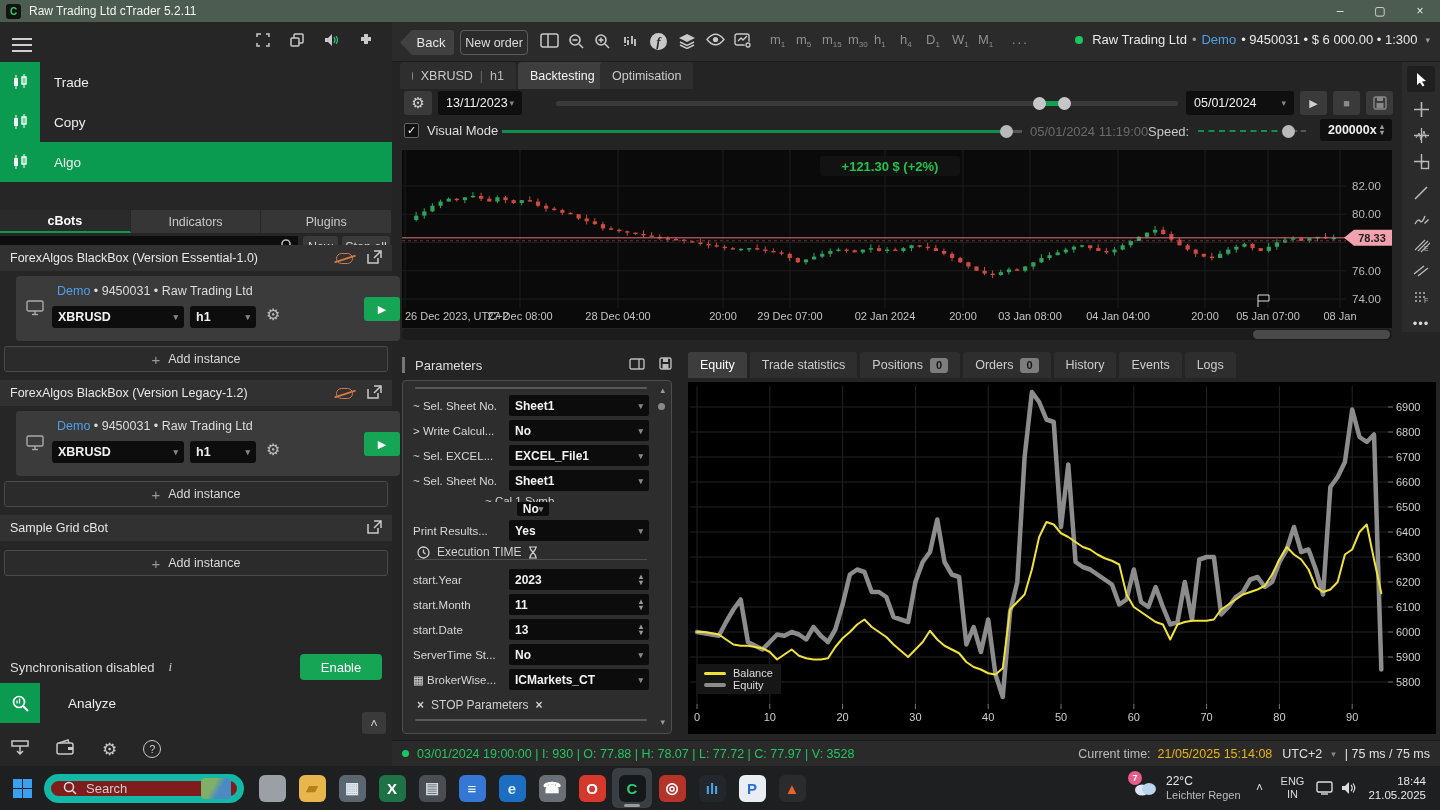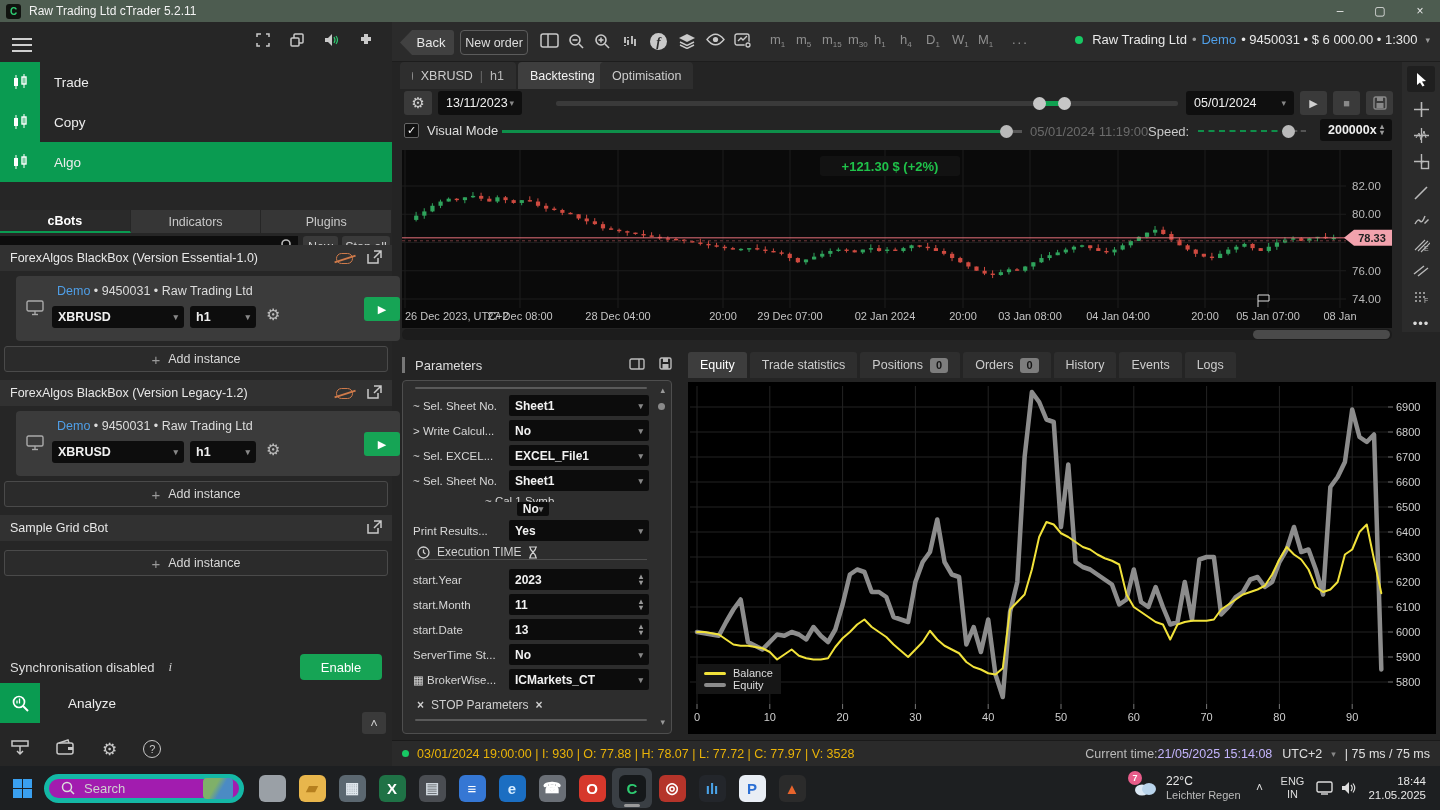--- a/index.html
+++ b/index.html
@@ -973,39 +973,39 @@
         <span>Balance</span>
       </div>
     <div class="row">
         <span class="legend-line" style="border-top:4px solid #8c8c8c"></span>
         <span>Equity</span>
       </div>
   </div>
 
   <div class="abs row" style="left:392px;top:740px;width:1048px;height:26px;background:#2a2a2a;border-top:1px solid #1a1a1a;padding:0 10px;font-size:12.5px">
     <span style="width:7px;height:7px;border-radius:50%;background:#17c964;margin-right:8px"></span>
-    <span style="color:#eab308">03/01/2024 19:00:00 |  I: 930 |  O: 77.88 |  H: 78.07 |  L: 77.72 |  C: 77.97 |  V: 3528</span>
+    <span style="color:#22c55e">03/01/2024 19:00:00 |  I: 930 |  O: 77.88 |  H: 78.07 |  L: 77.72 |  C: 77.97 |  V: 3528</span>
     <span style="flex:1"></span>
     <span style="color:#bbb">Current time:</span>
-    <span style="color:#c4b5fd;">21/05/2025 15:14:08</span>
+    <span style="color:#eab308;margin-left:7px">21/05/2025 15:14:08</span>
     <span style="color:#e0e0e0;margin-left:10px">UTC+2</span>
     <span style="color:#888;font-size:9px;margin:0 9px">▾</span>
     <span style="color:#e0e0e0">|  75 ms / 75 ms</span>
   </div>
 
   <div id="taskbar">
     <div class="ctr" style="width:44px;height:40px">
       <svg width="19" height="19">
           <rect x="0" y="0" width="9" height="9" fill="#3aa0f0"></rect>
           <rect x="10" y="0" width="9" height="9" fill="#3aa0f0"></rect>
           <rect x="0" y="10" width="9" height="9" fill="#3aa0f0"></rect>
           <rect x="10" y="10" width="9" height="9" fill="#3aa0f0"></rect>
         </svg>
     </div>
-    <div class="row" style="width:200px;height:29px;background:#a21caf;border:5px solid #14b8a6;border-radius:15px;padding:0 6px 0 12px">
+    <div class="row" style="width:200px;height:29px;background:#7f1d1d;border:7px solid #14b8a6;border-radius:15px;padding:0 6px 0 12px">
       <svg width="14" height="14">
           <circle cx="6" cy="6" r="4.5" stroke="#ddd" fill="none" stroke-width="1.5"></circle>
           <line x1="9.5" y1="9.5" x2="13" y2="13" stroke="#ddd" stroke-width="1.5"></line>
         </svg>
       <span style="margin-left:9px;color:#cfcfcf">Search</span>
       <span style="flex:1"></span>
       <span style="width:30px;height:21px;border-radius:4px;background:linear-gradient(120deg,#7fb069 40%,#4b8bc4 60%)"></span>
     </div>
     <div class="row" style="margin-left:8px">
 

